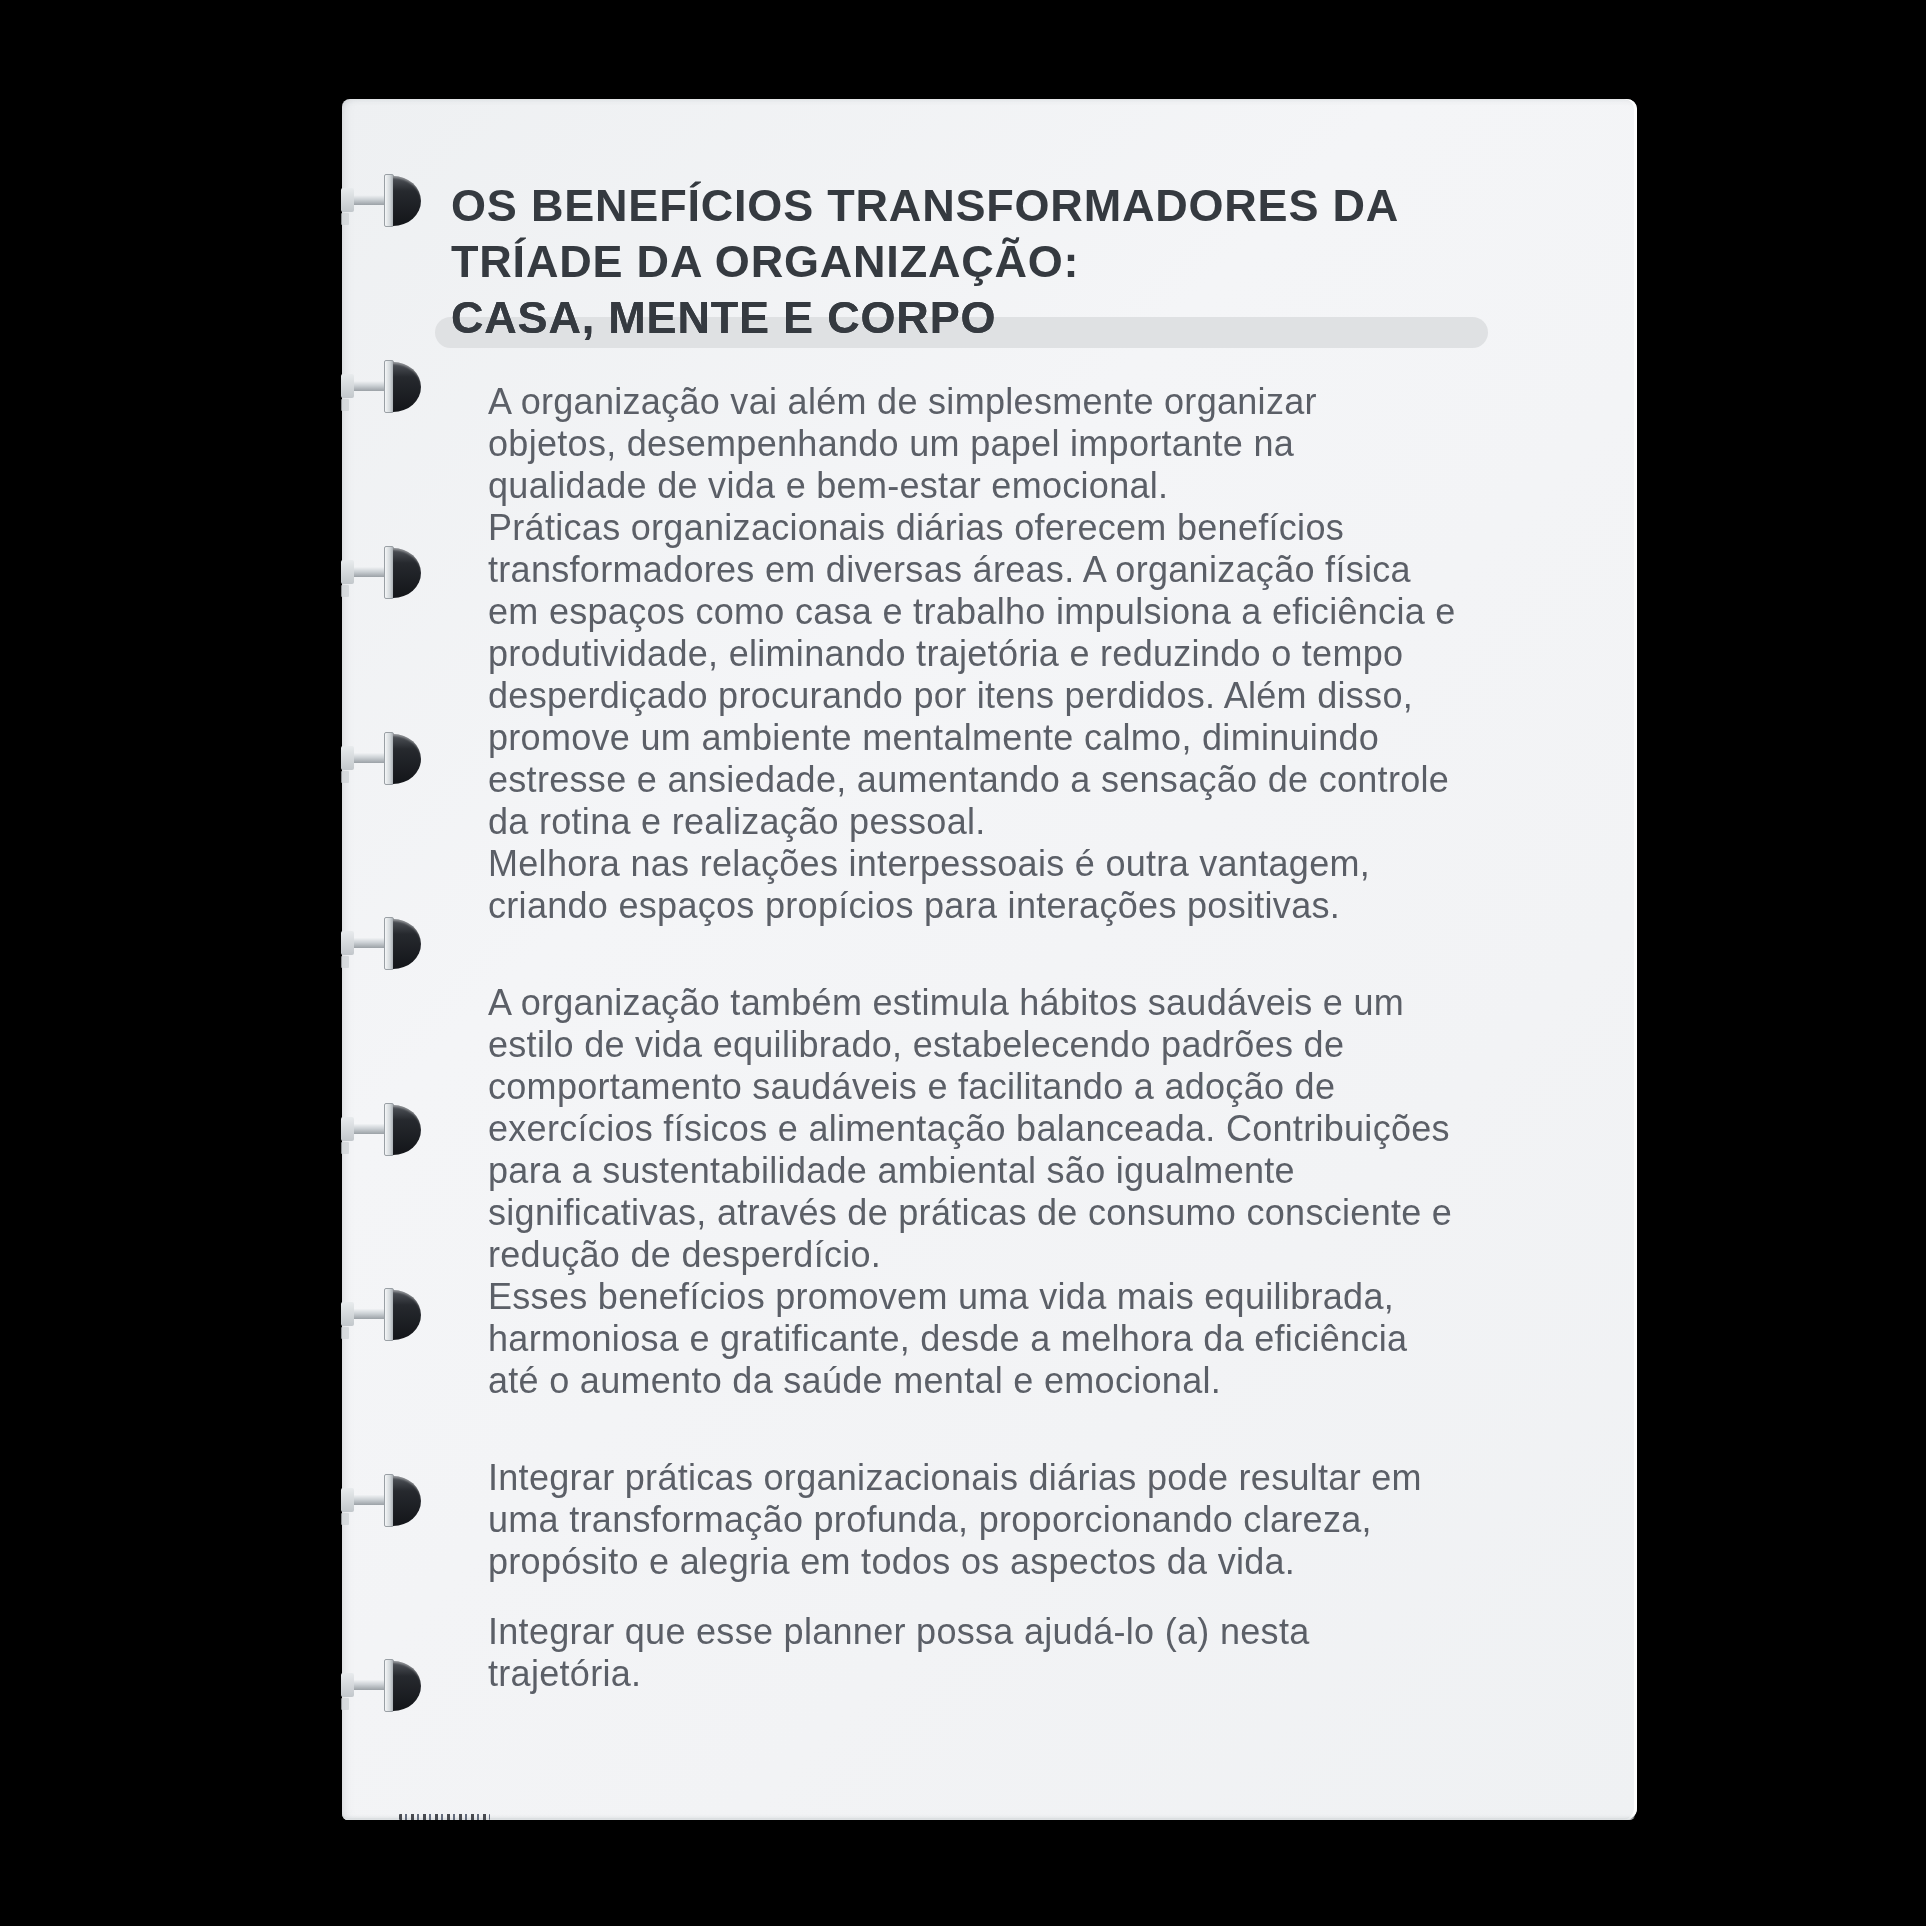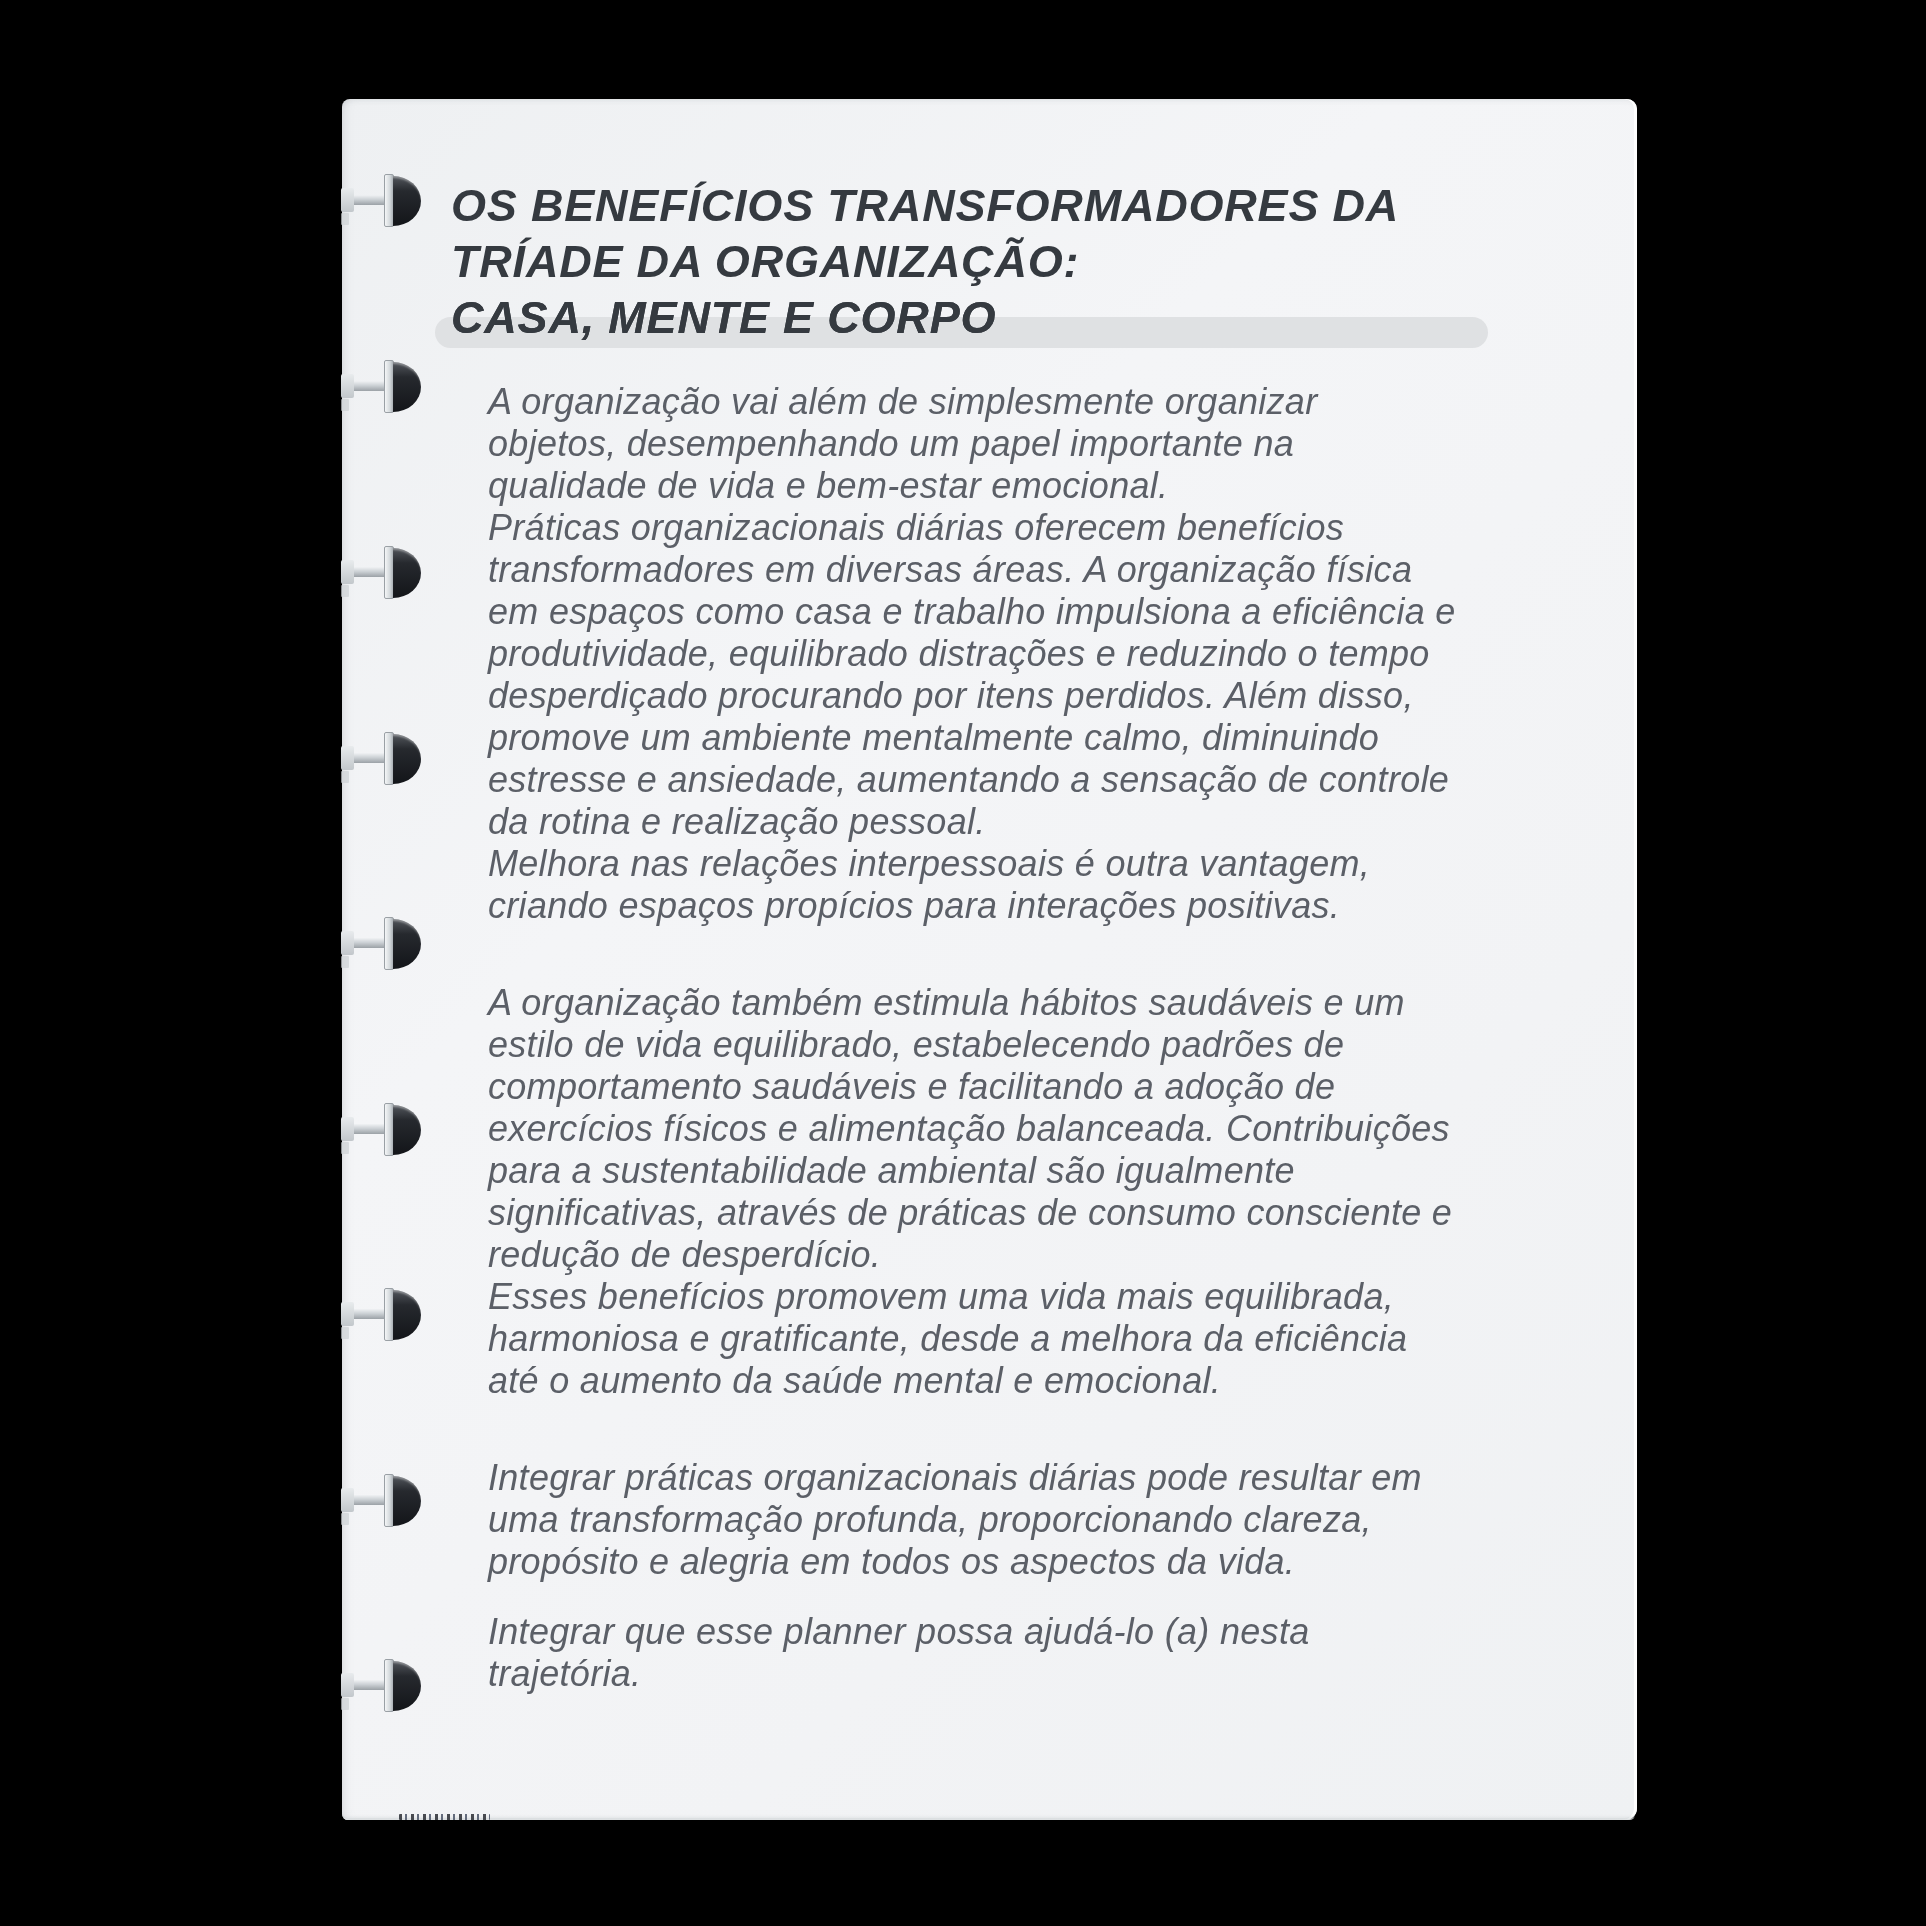--- a/index.html
+++ b/index.html
@@ -9,21 +9,20 @@
     height: 1927px;
     background: #000000;
     overflow: hidden;
     font-family: "Liberation Sans", "DejaVu Sans", sans-serif;
   }
   .scene {
     position: relative;
     width: 1927px;
     height: 1536px;
     background: #000000;
-    font-style: italic;
   }
   
   .page {
     position: absolute;
     left: 342px;
     top: 99px;
     width: 1295px;
     height: 1721px;
     background: linear-gradient(135deg, #eef0f2 0%, #f4f5f7 35%, #f2f3f5 70%, #eff1f3 100%);
     border-radius: 8px 10px 12px 6px;
@@ -231,21 +230,21 @@
       </h1>
 
     <div class="body-text" style="color: rgb(91, 95, 103); margin-left: 29px;">
         <div class="para">
           <div class="line">A organização vai além de simplesmente organizar</div>
           <div class="line">objetos, desempenhando um papel importante na</div>
           <div class="line">qualidade de vida e bem-estar emocional.</div>
           <div class="line">Práticas organizacionais diárias oferecem benefícios</div>
           <div class="line">transformadores em diversas áreas. A organização física</div>
           <div class="line">em espaços como casa e trabalho impulsiona a eficiência e</div>
-          <div class="line">produtividade, equilibrado distrações e reduzindo o tempo</div>
+          <div class="line">produtividade, eliminando trajetória e reduzindo o tempo</div>
           <div class="line">desperdiçado procurando por itens perdidos. Além disso,</div>
           <div class="line">promove um ambiente mentalmente calmo, diminuindo</div>
           <div class="line">estresse e ansiedade, aumentando a sensação de controle</div>
           <div class="line">da rotina e realização pessoal.</div>
           <div class="line">Melhora nas relações interpessoais é outra vantagem,</div>
           <div class="line">criando espaços propícios para interações positivas.</div>
         </div>
         <div class="para">
           <div class="line">A organização também estimula hábitos saudáveis e um</div>
           <div class="line">estilo de vida equilibrado, estabelecendo padrões de</div>

